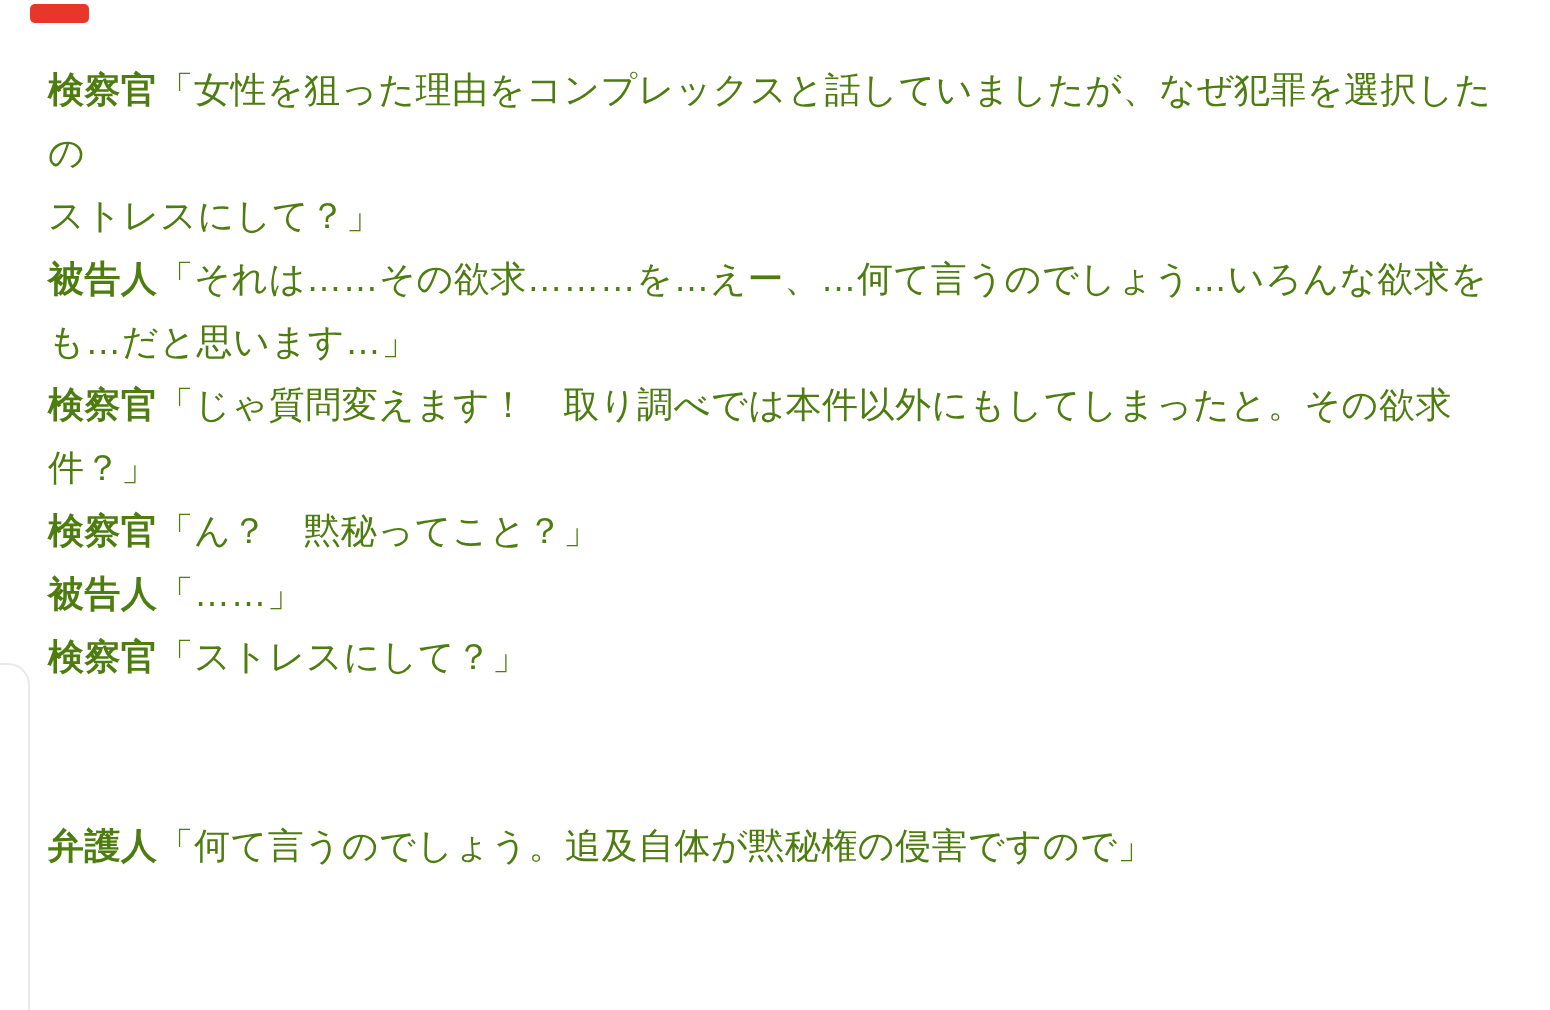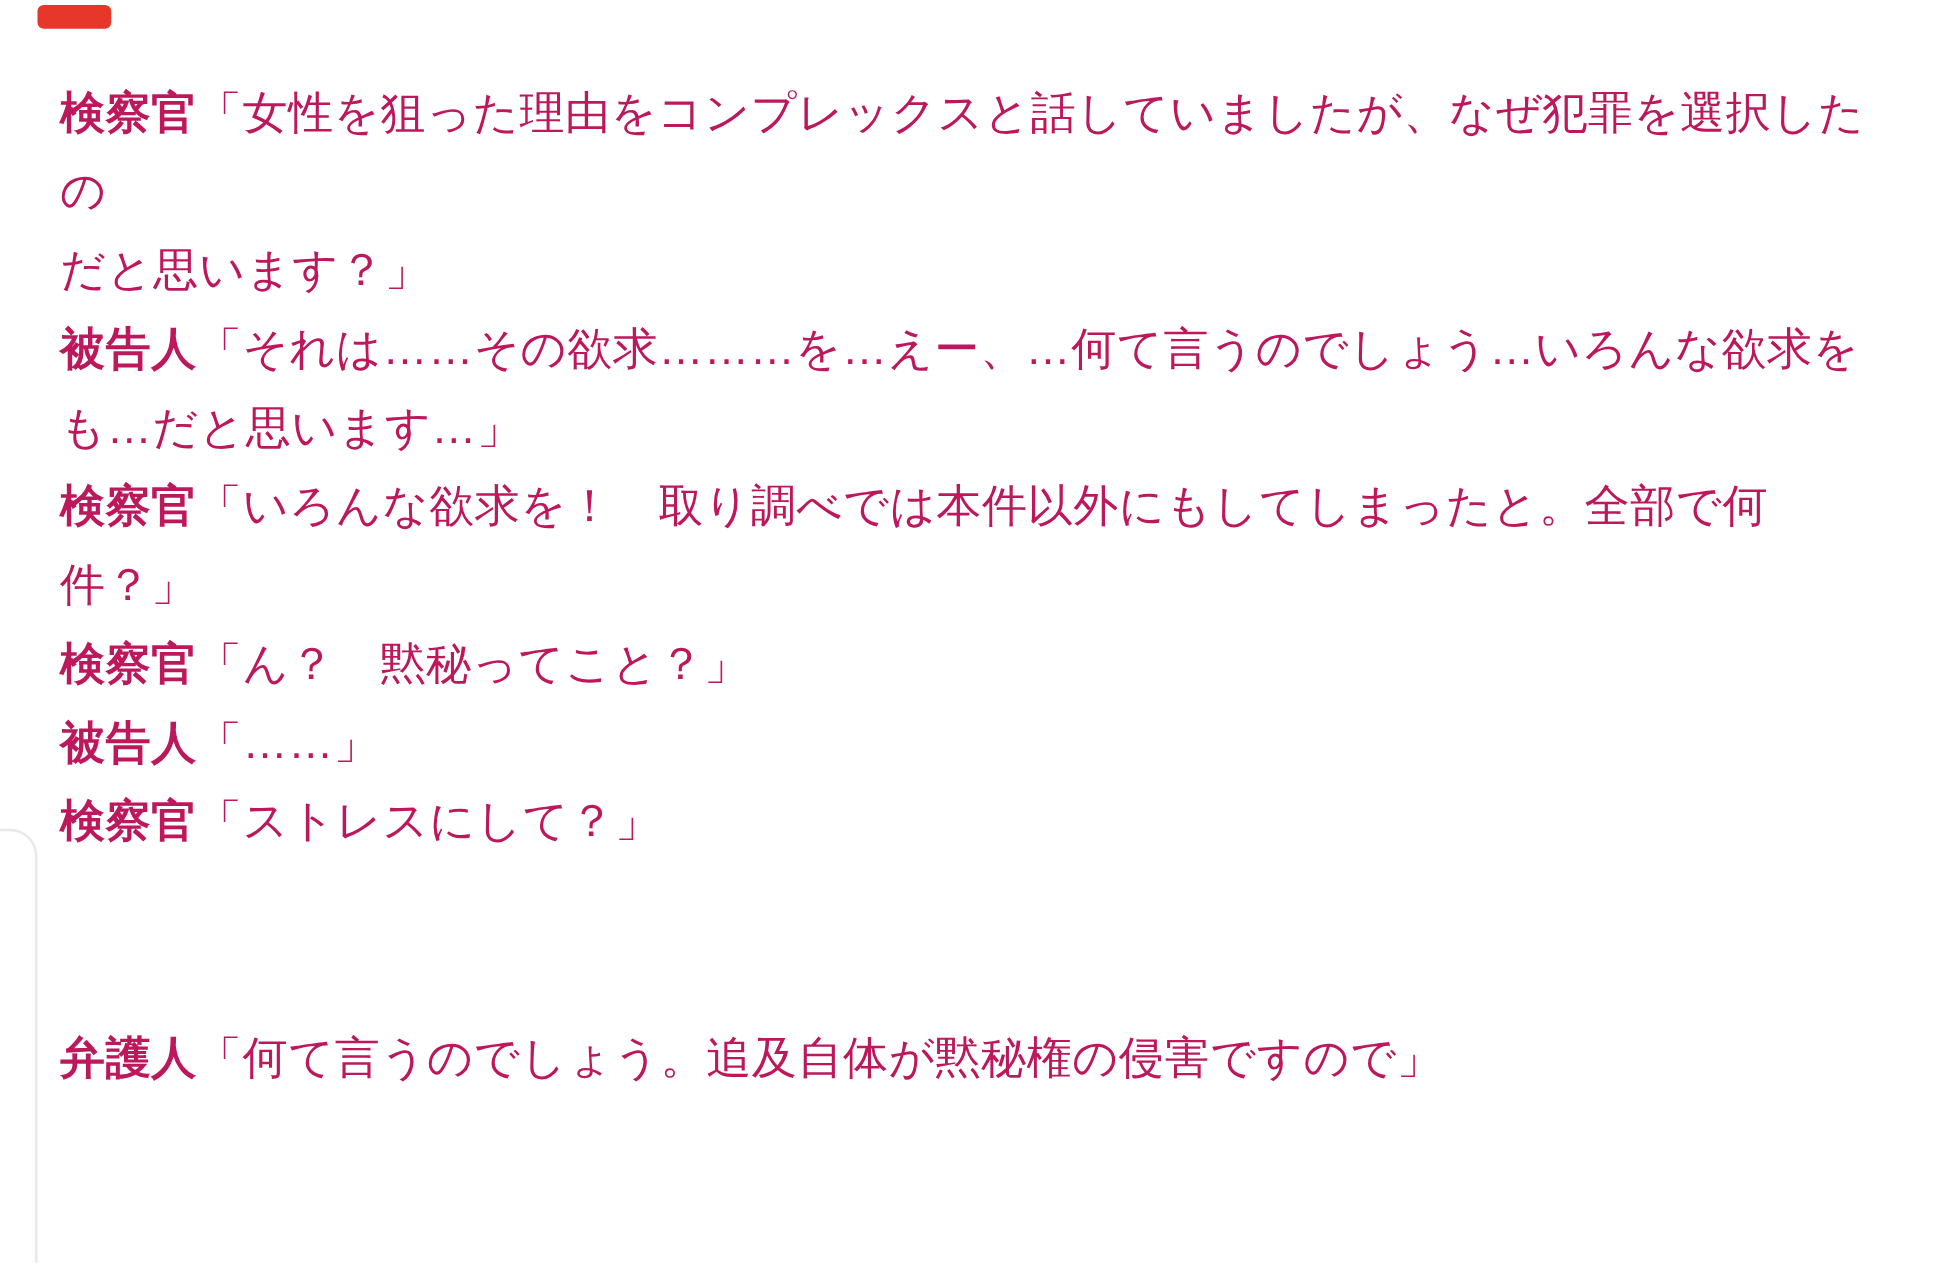--- a/index.html
+++ b/index.html
@@ -14,21 +14,21 @@
     position: relative;
     font-family: "Liberation Sans", "DejaVu Sans", sans-serif;
   }
   .content {
     position: absolute;
     left: 48px;
     top: 58px;
     width: 1462px;
     font-size: 36px;
     line-height: 63px;
-    color: #be185d;
+    color: #4d7c0f;
     letter-spacing: 0.5px;
   }
   .line {
     min-height: 63px;
     white-space: pre-wrap;
   }
   .speaker {
     font-weight: bold;
   }
   .red-marker {
@@ -53,24 +53,24 @@
 </style>
 </head>
 <body>
 
 <div class="red-marker"></div>
 
 <div class="side-card"></div>
 
 <div class="content">
   <div class="line"><span class="speaker">検察官</span><span class="dialogue">「女性を狙った理由をコンプレックスと話していましたが、なぜ犯罪を選択したの</span></div>
-  <div class="line"><span class="speaker"></span><span class="dialogue">だと思います？」</span></div>
+  <div class="line"><span class="speaker"></span><span class="dialogue">ストレスにして？」</span></div>
   <div class="line"><span class="speaker">被告人</span><span class="dialogue">「それは……その欲求………を…えー、…何て言うのでしょう…いろんな欲求を</span></div>
   <div class="line"><span class="speaker"></span><span class="dialogue">も…だと思います…」</span></div>
-  <div class="line"><span class="speaker">検察官</span><span class="dialogue">「いろんな欲求を！　取り調べでは本件以外にもしてしまったと。全部で何</span></div>
+  <div class="line"><span class="speaker">検察官</span><span class="dialogue">「じゃ質問変えます！　取り調べでは本件以外にもしてしまったと。その欲求</span></div>
   <div class="line"><span class="speaker"></span><span class="dialogue">件？」</span></div>
   <div class="line"><span class="speaker">検察官</span><span class="dialogue">「ん？　黙秘ってこと？」</span></div>
   <div class="line"><span class="speaker">被告人</span><span class="dialogue">「……」</span></div>
   <div class="line"><span class="speaker">検察官</span><span class="dialogue">「ストレスにして？」</span></div>
   <div class="line"><span class="speaker"></span><span class="dialogue"></span></div>
   <div class="line"><span class="speaker"></span><span class="dialogue"></span></div>
   <div class="line"><span class="speaker">弁護人</span><span class="dialogue">「何て言うのでしょう。追及自体が黙秘権の侵害ですので」</span></div>
 </div>
 
 </body></html>

